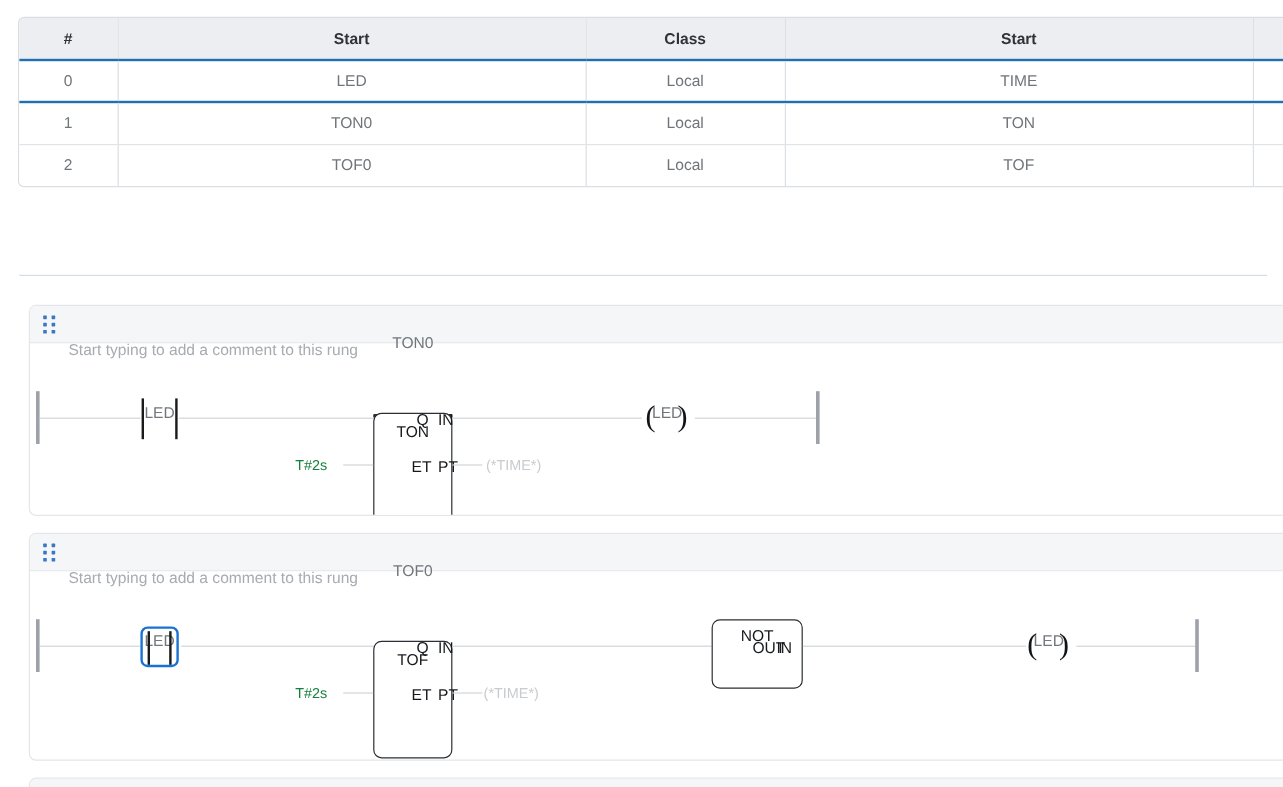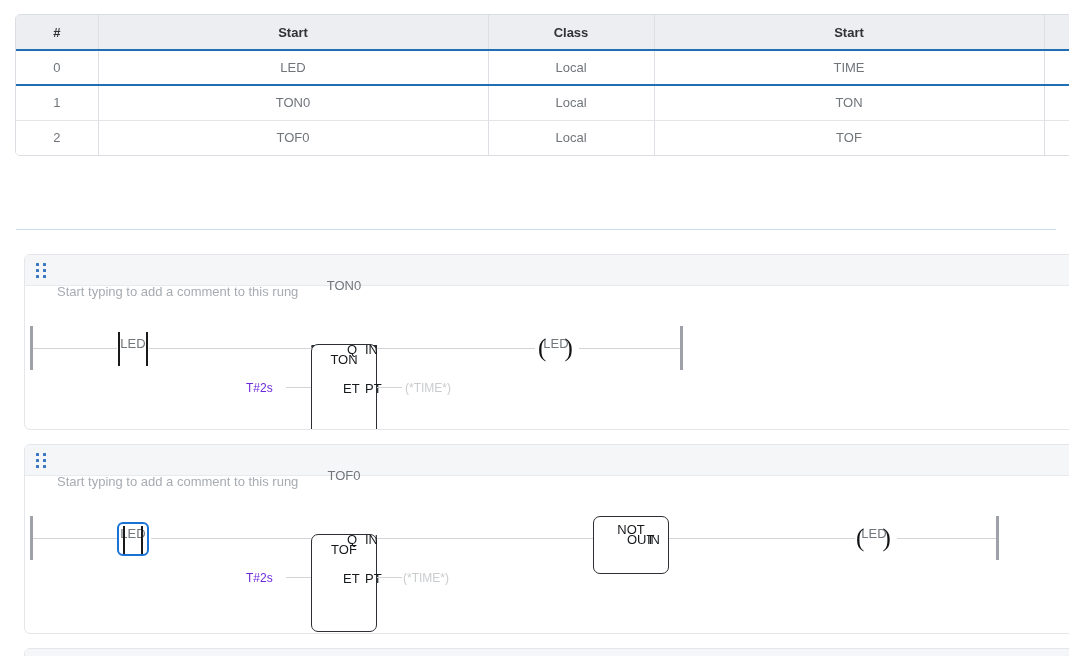--- a/index.html
+++ b/index.html
@@ -183,21 +183,21 @@
   .fb-instance {
     position: absolute;
     font-size: 13px;
     color: #72777c;
     text-align: center;
     white-space: nowrap;
   }
   .lit {
     position: absolute;
     font-size: 12px;
-    color: #6d28d9;
+    color: #15803d;
     white-space: nowrap;
   }
   .outvar {
     position: absolute;
     font-size: 12px;
     color: #c9cccf;
     white-space: nowrap;
   }
 </style>
 </head>

